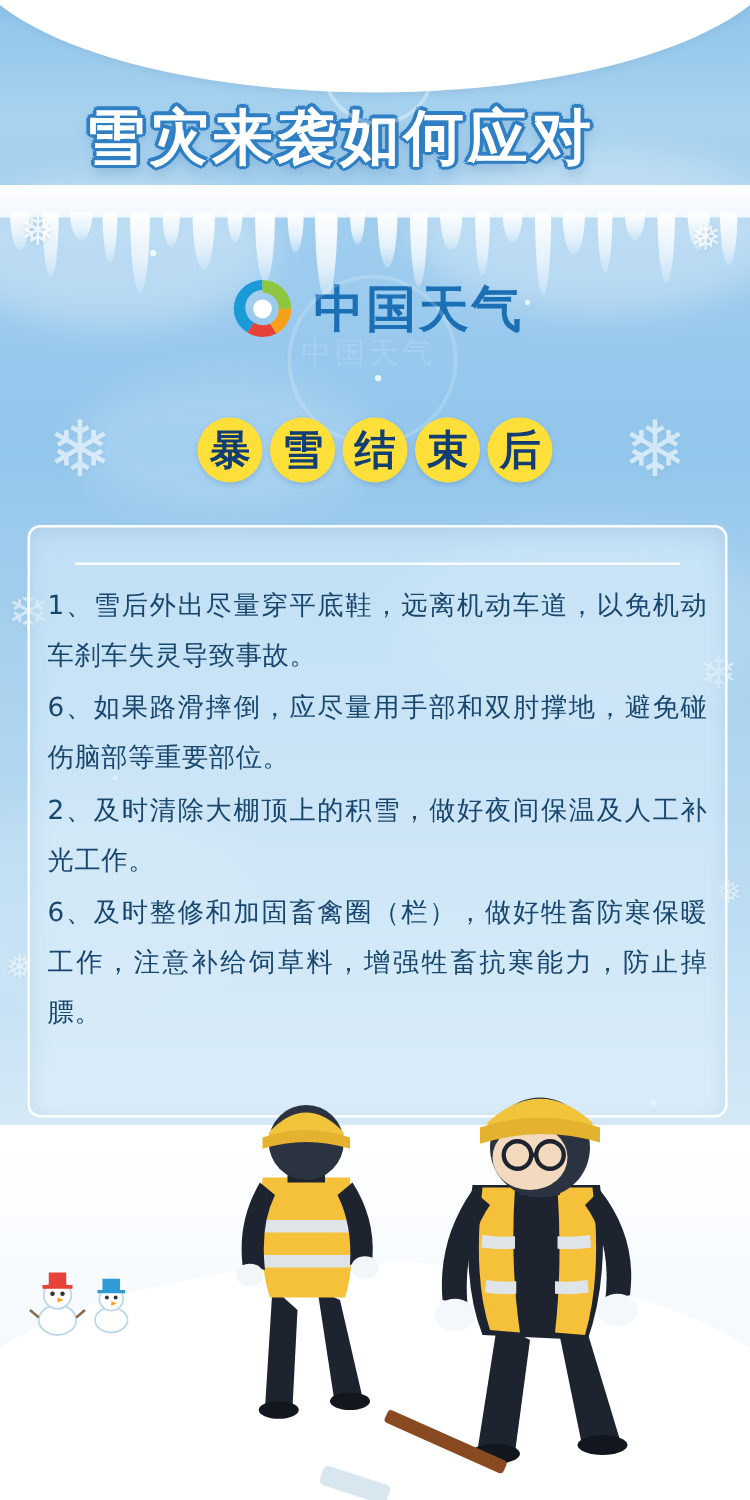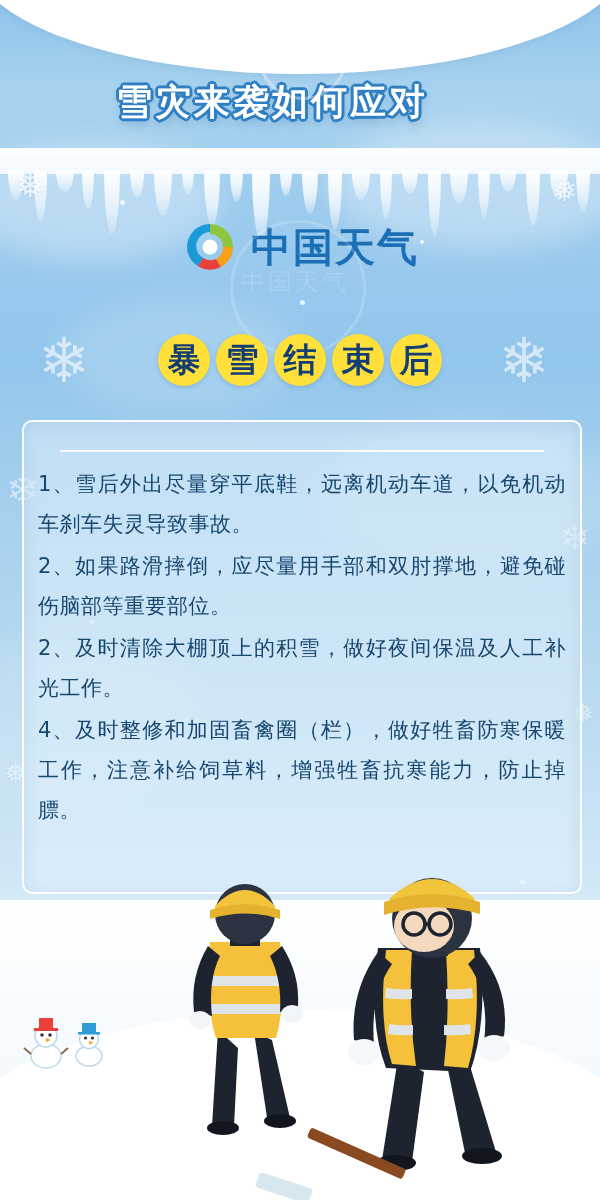--- a/index.html
+++ b/index.html
@@ -61,21 +61,21 @@
   }
 
   
   .title {
     position: absolute;
     top: 78px;
     left: 0;
     width: 544px;
     text-align: center;
     font-family: "DejaVu Sans", "Liberation Sans", sans-serif;
-    font-size: 36px;
+    font-size: 48px;
     font-weight: bold;
     letter-spacing: 3px;
     color: #ffffff;
     text-shadow:
       3px 0 0 #2f7fc4, -3px 0 0 #2f7fc4, 0 3px 0 #2f7fc4, 0 -3px 0 #2f7fc4,
       2px 2px 0 #2f7fc4, -2px 2px 0 #2f7fc4, 2px -2px 0 #2f7fc4, -2px -2px 0 #2f7fc4,
       0 6px 10px rgba(40,90,140,0.35);
   }
 
   
@@ -344,23 +344,23 @@
       </span>
     <span class="sh-char">
         <span>后</span>
       </span>
   </div>
 
   <div class="card">
     <div class="card-divider"></div>
     <div class="card-body">
       <p class="para">1、雪后外出尽量穿平底鞋，远离机动车道，以免机动车刹车失灵导致事故。</p>
-      <p class="para">2、如果路滑摔倒，应尽量用手部和双肘撑地，避免碰伤脑部等重要部位。</p>
+      <p class="para">6、如果路滑摔倒，应尽量用手部和双肘撑地，避免碰伤脑部等重要部位。</p>
       <p class="para">2、及时清除大棚顶上的积雪，做好夜间保温及人工补光工作。</p>
-      <p class="para">4、及时整修和加固畜禽圈（栏），做好牲畜防寒保暖工作，注意补给饲草料，增强牲畜抗寒能力，防止掉膘。</p>
+      <p class="para">6、及时整修和加固畜禽圈（栏），做好牲畜防寒保暖工作，注意补给饲草料，增强牲畜抗寒能力，防止掉膘。</p>
     </div>
   </div>
 
   <div class="ground">
     <div class="ground-hill"></div>
   </div>
 
   <svg class="snowman" style="left:22px; bottom:130px;" width="48" height="60" viewBox="0 0 48 60">
     <ellipse cx="24" cy="46" rx="15" ry="12" fill="#ffffff" stroke="#bcd8ec" stroke-width="1.5"></ellipse>
     <circle cx="24" cy="26" r="11" fill="#ffffff" stroke="#bcd8ec" stroke-width="1.5"></circle>

